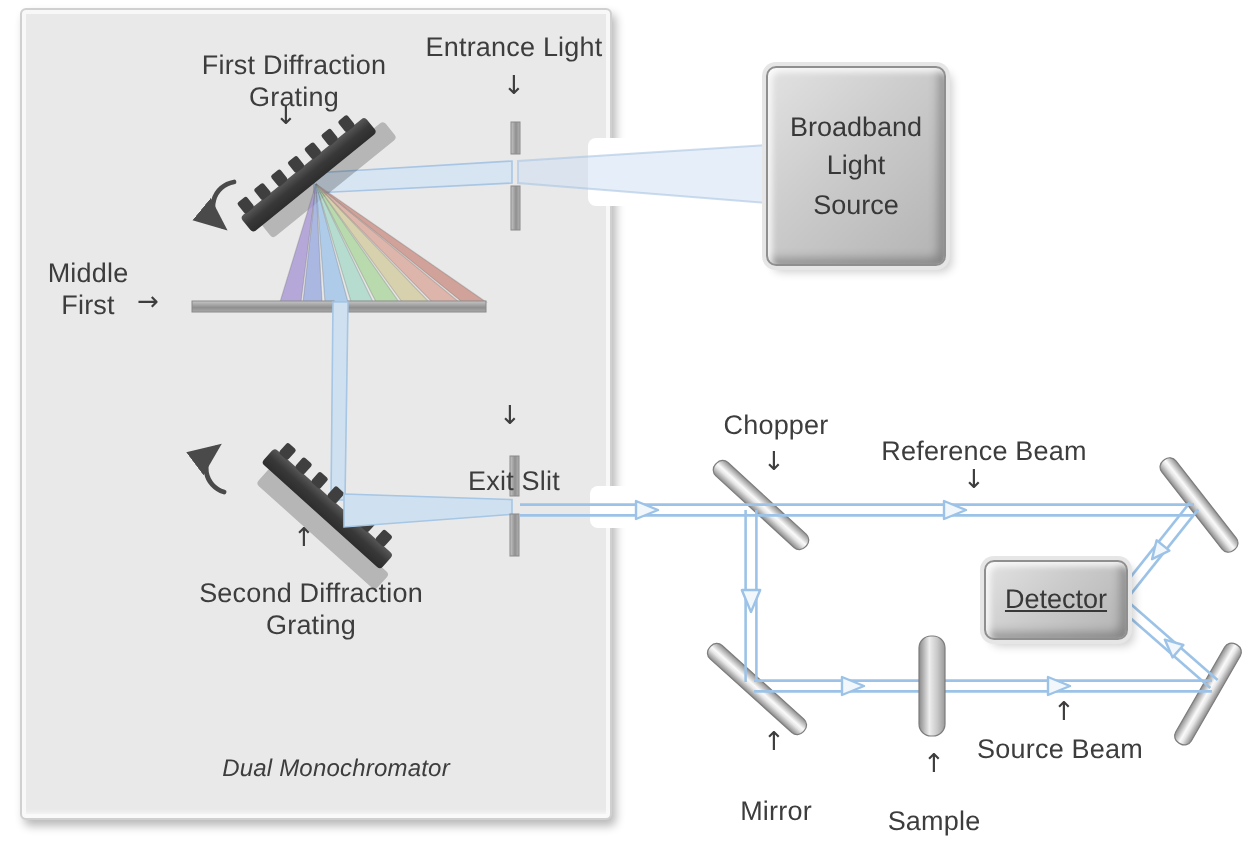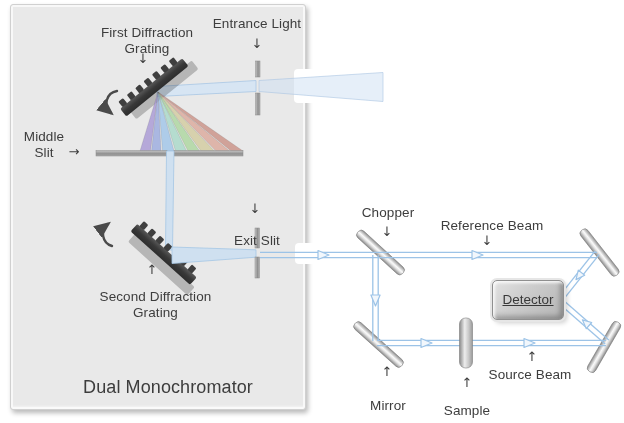--- a/index.html
+++ b/index.html
@@ -10,21 +10,21 @@
   .panel{
     position:absolute;left:10px;top:4px;width:294px;height:404px;
     background:#e9e9e9;border:1px solid #d0d0d0;border-radius:3px;
     box-shadow:2px 3px 5px rgba(0,0,0,0.28), inset 0 0 0 2px rgba(250,250,250,0.9), inset 0 -4px 3px -2px rgba(255,255,255,0.95);
   }
   svg.canvas{position:absolute;left:0;top:0;width:624px;height:423px;}
   .lbl{
     position:absolute;text-align:center;font-size:13.5px;line-height:1.18;
     color:#3d3d3d;letter-spacing:0.1px;
   }
-  .lbl.big{font-size:18px;}
+  .lbl.big{font-size:12px;font-style:italic;}
   .ptr{
     position:absolute;width:14px;text-align:center;font-size:13px;line-height:1;
     color:#3d3d3d;font-family:"DejaVu Sans",sans-serif;
   }
   .bevelbox{
     position:absolute;display:flex;align-items:center;justify-content:center;text-align:center;
     background:linear-gradient(135deg,#e2e2e2 0%,#cbcbcb 45%,#b3b3b3 100%);
     border:1px solid #8f8f8f;border-radius:5px;
     box-shadow:0 0 0 2px #e6e6e6, inset 2px 2px 3px rgba(255,255,255,0.85),
                inset -3px -3px 5px rgba(0,0,0,0.25), 3px 3px 5px rgba(0,0,0,0.2);
@@ -176,27 +176,30 @@
       <polygon points="524,338.5 535,343 524,347.5"></polygon>
       <polygon points="576,279.6 584.7,275.3 578.3,270.1"></polygon>
       <polygon points="582.4,319.8 591.7,322.5 586.3,328.7"></polygon>
     </g>
 
     <g transform="translate(466,343)">
       <rect x="-6.5" y="-25" width="13" height="50" rx="6" fill="url(#sampleGrad)" stroke="#7d7d7d" stroke-width="0.6"></rect>
     </g>
   </svg>
 
+  <div class="bevelbox source-box">
+    <span>Broadband Light Source</span>
+  </div>
   <div class="bevelbox detector-box">
     <span>Detector</span>
   </div>
 
   <div class="lbl" style="left:77px;top:25px;width:140px;">First Diffraction Grating</div>
   <div class="lbl" style="left:212px;top:16px;width:90px;">Entrance Light</div>
-  <div class="lbl" style="left:14px;top:129px;width:60px;">Middle Slit</div>
+  <div class="lbl" style="left:14px;top:129px;width:60px;">Middle First</div>
   <div class="lbl" style="left:217px;top:185px;width:80px;margin-top:48px;">Exit Slit</div>
   <div class="lbl" style="left:83px;top:289px;width:145px;">Second Diffraction Grating</div>
   <div class="lbl big" style="left:68px;top:377px;width:200px;">Dual Monochromator</div>
   <div class="lbl" style="left:348px;top:205px;width:80px;">Chopper</div>
   <div class="lbl" style="left:437px;top:218px;width:110px;">Reference Beam</div>
   <div class="lbl" style="left:348px;top:398px;width:80px;">Mirror</div>
   <div class="lbl" style="left:427px;top:391px;width:80px;margin-top:12px;">Sample</div>
   <div class="lbl" style="left:480px;top:367px;width:100px;">Source Beam</div>
 
   <div class="ptr" style="left:136px;top:52px;">↓</div>

